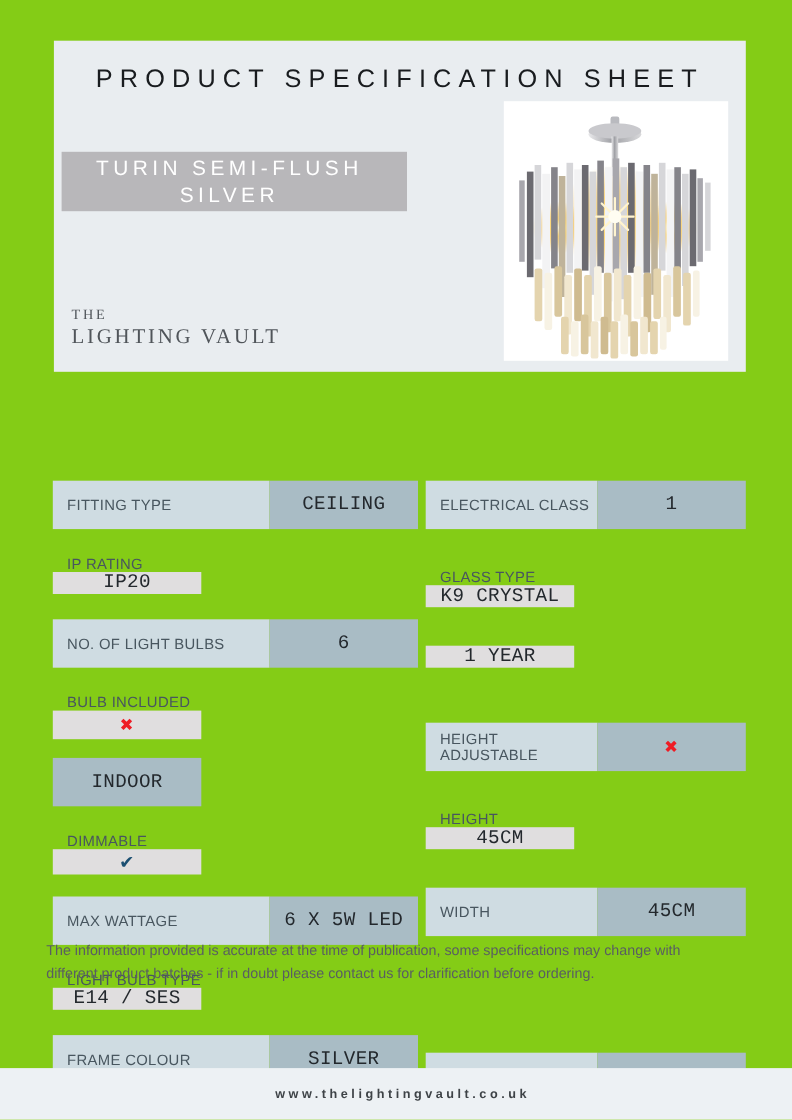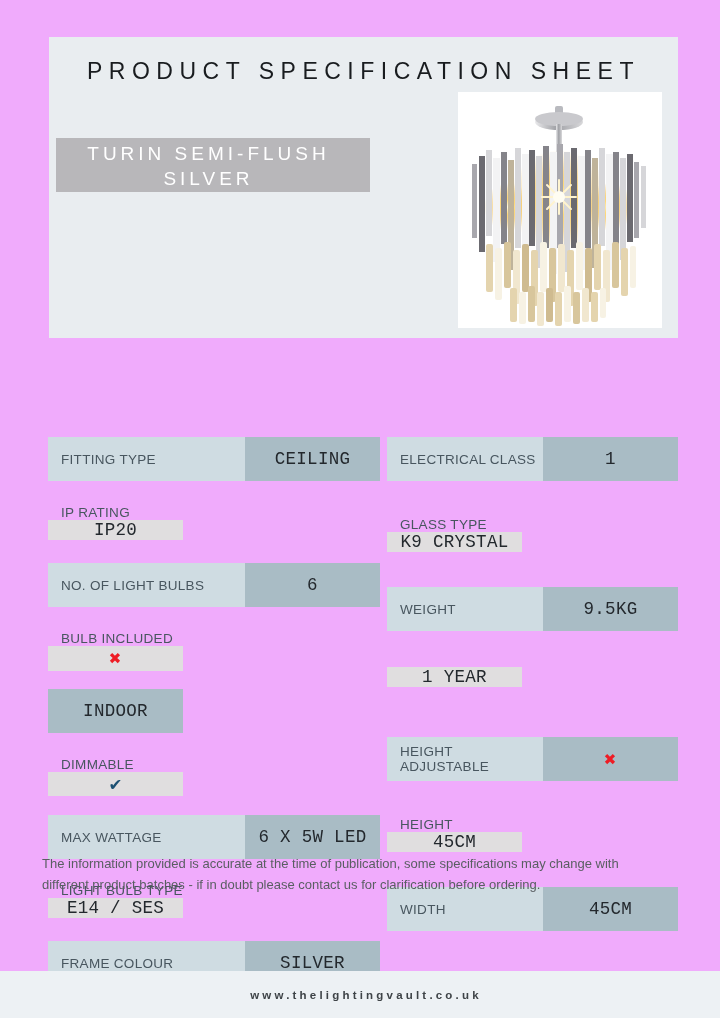--- a/index.html
+++ b/index.html
@@ -1,21 +1,21 @@
 <!DOCTYPE html>
 <html><head>
 <meta charset="utf-8">
 <style>
   * { margin: 0; padding: 0; box-sizing: border-box; }
   html, body { background: #ffffff; }
   body { font-family: "Liberation Sans", sans-serif; }
   .page {
     position: relative;
     width: 720px; height: 1018px;
-    background: #f0abfc;
+    background: #84cc16;
     overflow: hidden;
     padding-left: 12px;
   }
 
   
   .header-panel {
     position: absolute;
     left: 49px; top: 37px;
     width: 629px; height: 301px;
     background: #e9edf0;
@@ -129,20 +129,24 @@
 <div class="page">
 
   <div class="header-panel">
     <div class="sheet-title">PRODUCT SPECIFICATION SHEET</div>
 
     <div class="name-band">
       <div>TURIN SEMI-FLUSH</div>
       <div>SILVER</div>
     </div>
 
+    <div class="logo">
+      <div class="logo-line1">THE</div>
+      <div class="logo-line2">LIGHTING VAULT</div>
+    </div>
 
     <div class="product-image">
       <svg width="204" height="236" viewBox="0 0 204 236">
         <defs>
           <linearGradient id="chrome" x1="0" y1="0" x2="1" y2="0">
             <stop offset="0" stop-color="#e9e9eb"></stop>
               <stop offset="0.45" stop-color="#9fa0a5"></stop>
               <stop offset="1" stop-color="#d9d9db"></stop>
           </linearGradient>
           <radialGradient id="glow" cx="0.5" cy="0.5" r="0.5">
@@ -277,24 +281,20 @@
 
     <div class="spec-table right">
       <div class="row tall">
         <div class="cell label">ELECTRICAL CLASS</div>
         <div class="cell value">1</div>
       </div>
       <div class="row short">
         <div class="cell label">GLASS TYPE</div>
         <div class="cell value">K9 CRYSTAL</div>
       </div>
-      <div class="row tall">
-        <div class="cell label">WEIGHT</div>
-        <div class="cell value">9.5KG</div>
-      </div>
       <div class="row short">
         <div class="cell value">1 YEAR</div>
       </div>
       <div class="row tall">
         <div class="cell label">HEIGHT ADJUSTABLE</div>
         <div class="cell value cross">✖</div>
       </div>
       <div class="row short">
         <div class="cell label">HEIGHT</div>
         <div class="cell value">45CM</div>

